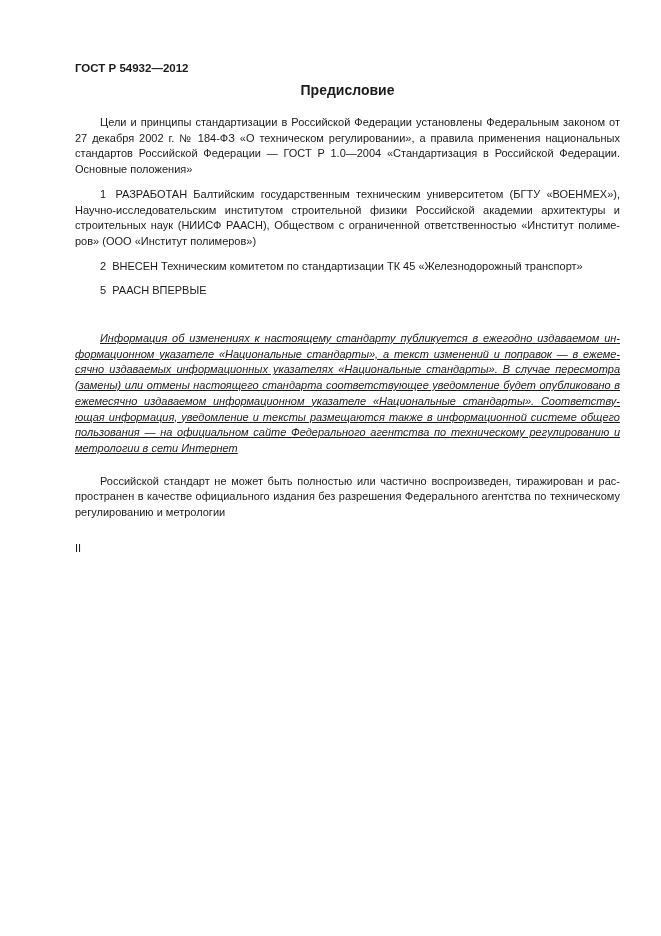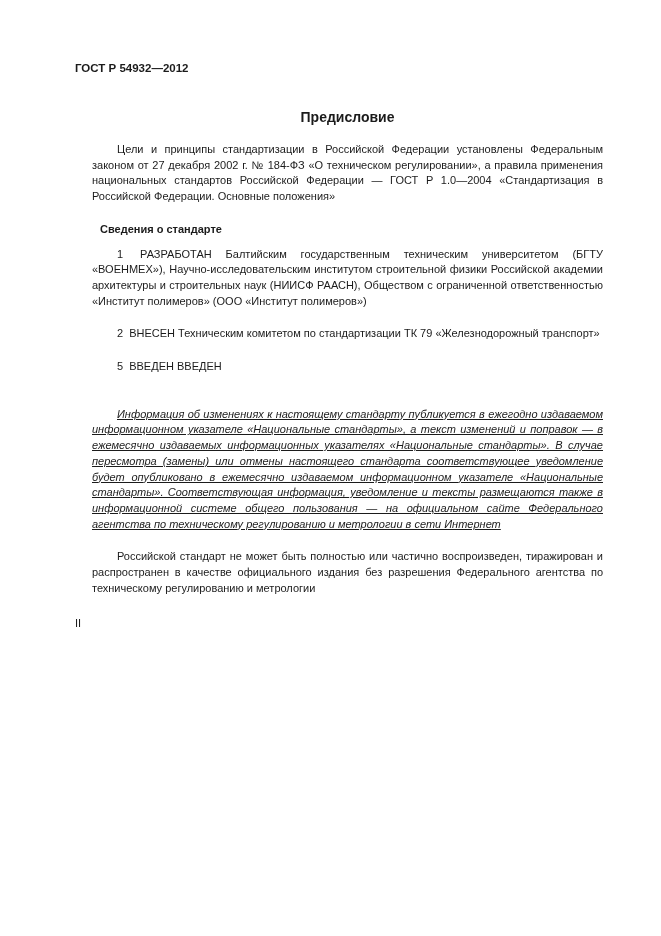--- a/index.html
+++ b/index.html
@@ -22,27 +22,27 @@
   .doc-code {
     font-size: 11.5px;
     font-weight: bold;
     line-height: 15px;
   }
   .title {
     font-size: 14px;
     font-weight: bold;
     text-align: center;
     line-height: 17px;
-    margin: 33px 0 0 0;
+    margin: 6px 0 0 0;
   }
   .para {
     font-size: 11px;
     line-height: 15.7px;
     text-align: justify;
-    margin: 17px;
+    margin: 0;
     hyphens: manual;
   }
   .indent { text-indent: 25px; }
   .intro { margin-top: 16px; }
   .heading {
     font-size: 11px;
     font-weight: bold;
     line-height: 15.7px;
     text-indent: 25px;
     margin: 9px 0 0 0;
@@ -72,26 +72,25 @@
 <body>
 
 <div class="page">
 
   <div class="doc-code">ГОСТ Р 54932—2012</div>
 
   <h1 class="title">Предисловие</h1>
 
   <p class="para indent intro">Цели и принципы стандартизации в Российской Федерации установлены Федеральным законом от 27 декабря 2002 г. № 184-ФЗ «О техническом регулировании», а правила применения национальных стандартов Российской Федерации — ГОСТ Р 1.0—2004 «Стандартизация в Российской Федерации. Основные положения»</p>
 
-  <p class="heading">Сведения о стандарте</p>
 
   <div id="info-list">
       <p class="para indent item"><span class="item-num">1</span> <span>РАЗРАБОТАН Балтийским государственным техническим университетом (БГТУ «ВОЕНМЕХ»), Научно-исследовательским институтом строительной физики Российской академии архитектуры и строительных наук (НИИСФ РААСН), Обществом с ограниченной ответственностью «Институт полиме­ров» (ООО «Институт полимеров»)</span></p>
-      <p class="para indent item"><span class="item-num">2</span> <span>ВНЕСЕН Техническим комитетом по стандартизации ТК 79 «Железнодорожный транспорт»</span></p>
-      <p class="para indent item"><span class="item-num">5</span> <span>ВВЕДЕН ВВЕДЕН</span></p>
+      <p class="para indent item"><span class="item-num">2</span> <span>ВНЕСЕН Техническим комитетом по стандартизации ТК 45 «Железнодорожный транспорт»</span></p>
+      <p class="para indent item"><span class="item-num">5</span> <span>РААСН ВПЕРВЫЕ</span></p>
     </div>
 
   <p class="para indent notice">Информация об изменениях к настоящему стандарту публикуется в ежегодно издаваемом ин­формационном указателе «Национальные стандарты», а текст изменений и поправок — в ежеме­сячно издаваемых информационных указателях «Национальные стандарты». В случае пересмотра (замены) или отмены настоящего стандарта соответствующее уведомление будет опубликовано в ежемесячно издаваемом информационном указателе «Национальные стандарты». Соответству­ющая информация, уведомление и тексты размещаются также в информационной системе общего пользования — на официальном сайте Федерального агентства по техническому регулированию и метрологии в сети Интернет</p>
 
 
   <p class="para indent footer-note">Российской стандарт не может быть полностью или частично воспроизведен, тиражирован и рас­пространен в качестве официального издания без разрешения Федерального агентства по техническо­му регулированию и метрологии</p>
 
   <div class="page-num">II</div>
 
 </div>

